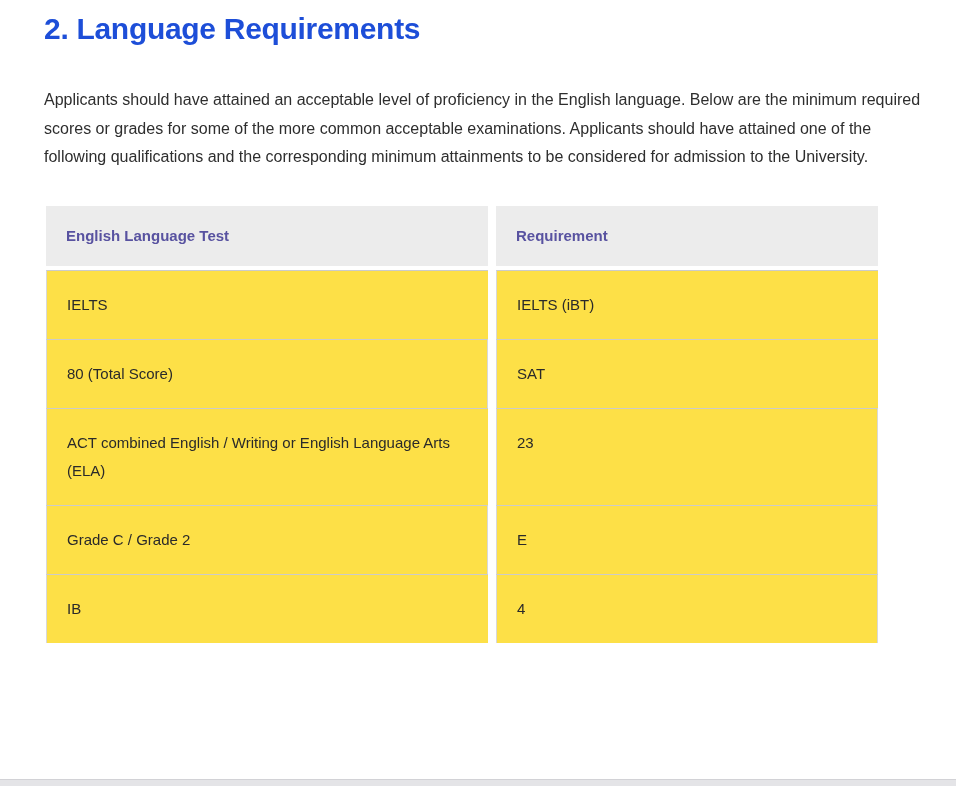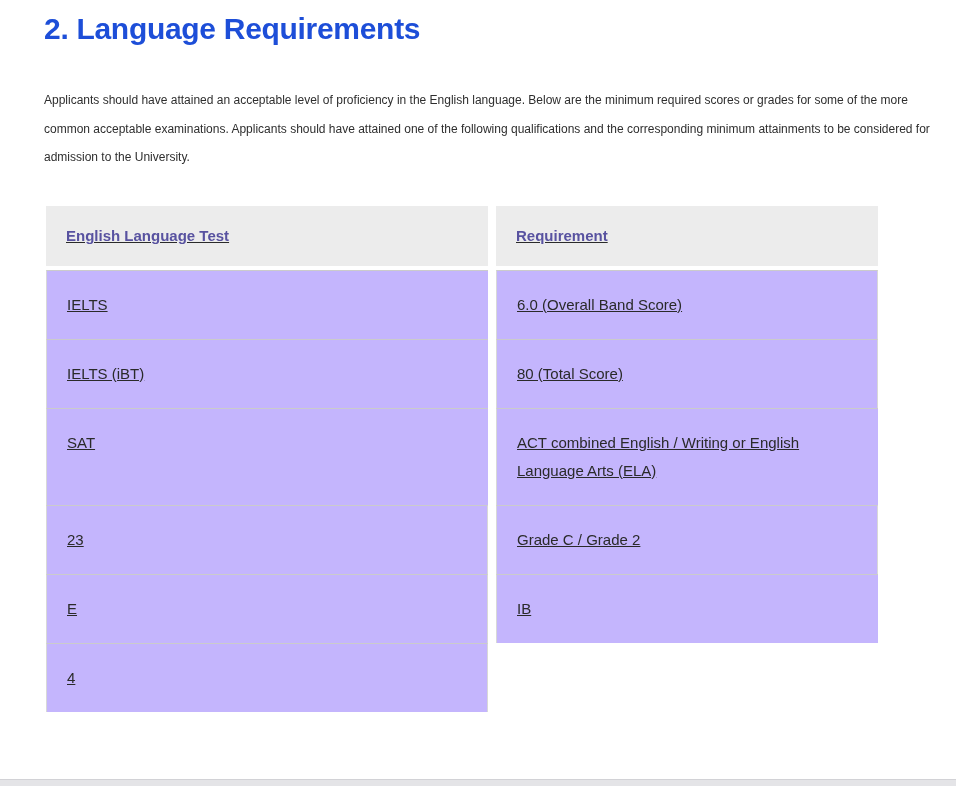--- a/index.html
+++ b/index.html
@@ -18,50 +18,49 @@
   .page-title {
     font-size: 30px;
     line-height: 34px;
     font-weight: 700;
     color: #1d4ed8;
     letter-spacing: -0.3px;
   }
   .intro {
     margin-top: 40px;
     max-width: 890px;
-    font-size: 12px;
+    font-size: 16px;
     line-height: 28.5px;
     color: #2e2e2e;
   }
   .req-table {
     display: grid;
     grid-template-columns: 442px 1fr;
     column-gap: 8px;
     width: 832px;
     margin: 34px 0 0 2px;
-    text-decoration: underline;
   }
   .th {
     background: #ececec;
     min-height: 60px;
     display: flex;
     align-items: center;
     padding: 0 20px;
     font-size: 15px;
     font-weight: 700;
     color: #5852a0;
     margin-bottom: 4px;
   }
   .td {
     border-top: 1px solid #cbcbcb;
     padding: 20px;
     font-size: 15px;
     line-height: 28px;
     color: #2a2a2a;
-    background: #c4b5fd;
+    background: #fde047;
   }
   .td.c1 { border-left: 1px solid #d8d8d8; }
   .td.c2 { border-left: 1px solid #d8d8d8; border-right: 1px solid #d8d8d8; }
   .bottom-strip {
     position: absolute;
     left: 0;
     bottom: 0;
     width: 956px;
     height: 7px;
     background: #e4e4e7;
@@ -76,21 +75,20 @@
   <h1 class="page-title">2. Language Requirements</h1>
 
   <p class="intro">Applicants should have attained an acceptable level of proficiency in the English language. Below are the minimum required scores or grades for some of the more common acceptable examinations. Applicants should have attained one of the following qualifications and the corresponding minimum attainments to be considered for admission to the University.</p>
 
   <div class="req-table">
 
     <div class="th c1">English Language Test</div>
     <div class="th c2">Requirement</div>
 
     <div class="td c1">IELTS</div>
-    <div class="td c2">6.0 (Overall Band Score)</div>
 
     <div class="td c1">IELTS (iBT)</div>
     <div class="td c2">80 (Total Score)</div>
 
     <div class="td c1">SAT</div>
 
     <div class="td c1">ACT combined English / Writing or English Language Arts (ELA)</div>
     <div class="td c2">23</div>
 
     <div class="td c2">Grade C / Grade 2</div>

